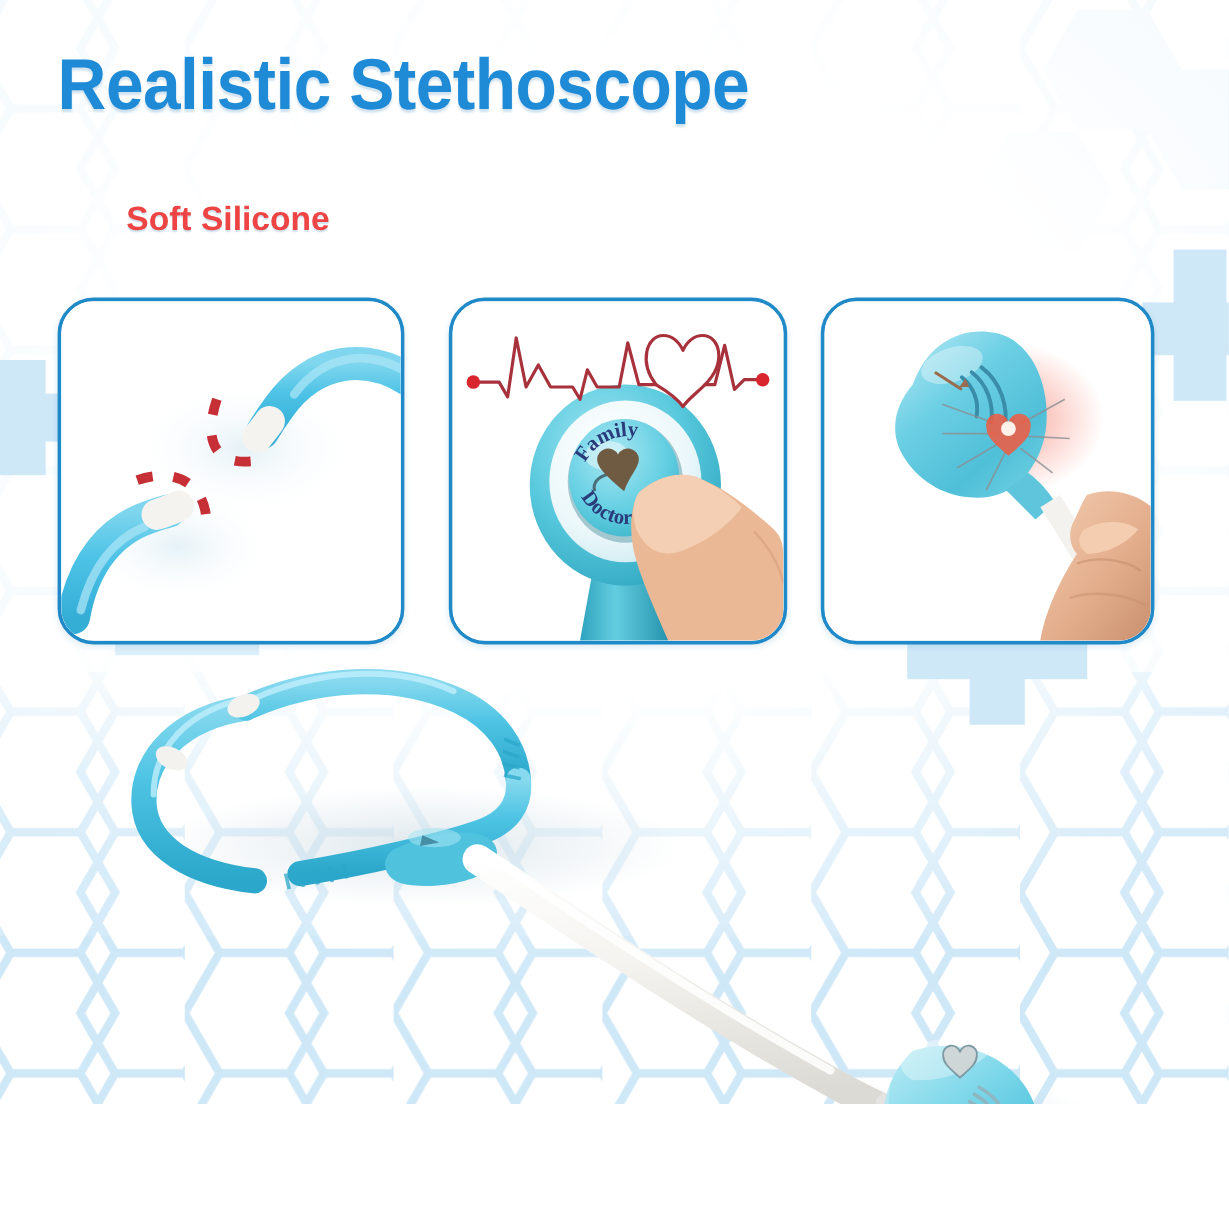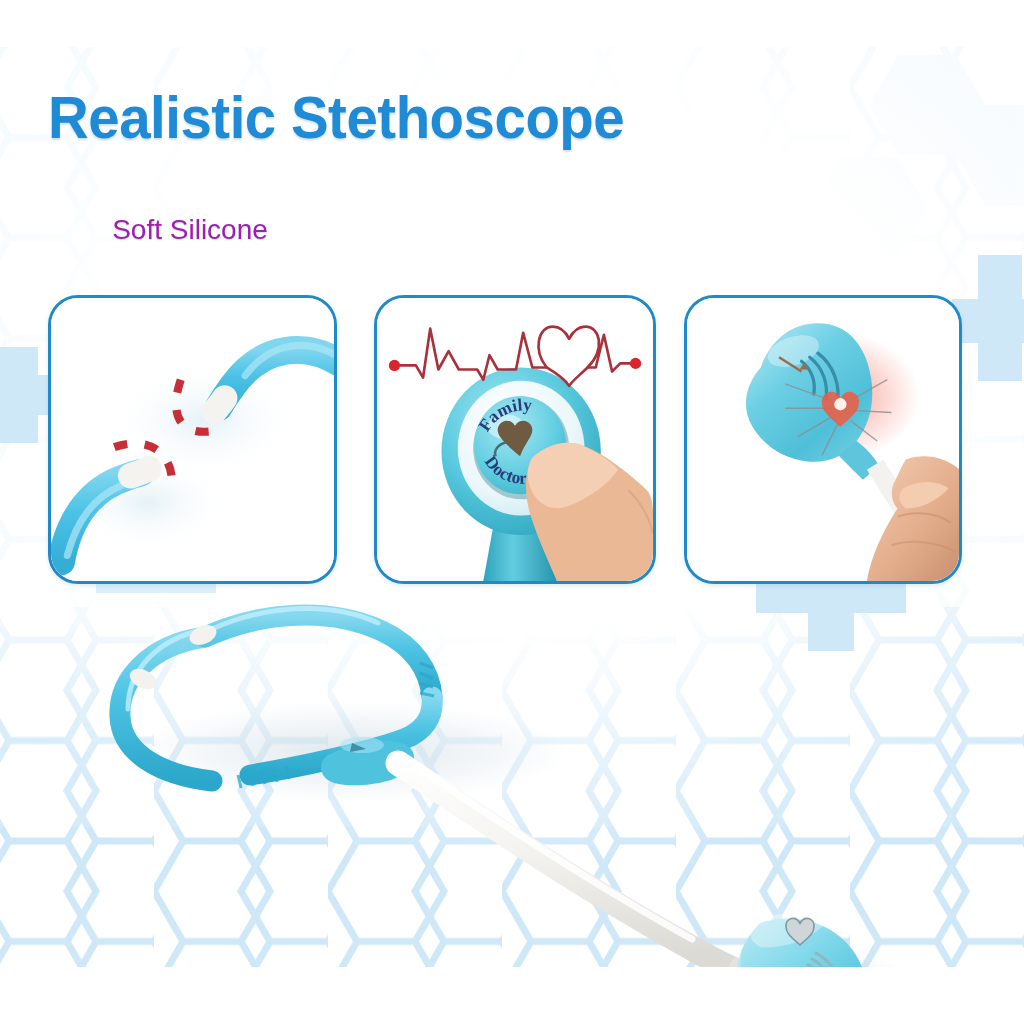--- a/index.html
+++ b/index.html
@@ -1,21 +1,21 @@
 <!DOCTYPE html>
 <html><head>
 <meta charset="utf-8">
 <style>
   html,body{margin:0;padding:0;}
   body{
     width:1024px;height:1024px;overflow:hidden;position:relative;
     background:#ffffff;
     font-family:"Liberation Sans","DejaVu Sans",sans-serif;
   }
-  .stage{position:absolute;inset:0;width:1024px;height:920px;overflow:hidden;margin-top:47px;}
+  .stage{position:absolute;inset:0;width:1024px;height:920px;overflow:hidden;}
 
   
   .bg-hex{position:absolute;inset:0;z-index:0;}
   .bg-wash{position:absolute;inset:0;z-index:1;
     background:radial-gradient(ellipse 70% 55% at 50% 34%, #ffffff 0%, #ffffff 52%, rgba(255,255,255,.55) 72%, rgba(255,255,255,0) 100%);
     pointer-events:none;}
 
   
   .cross{position:absolute;z-index:2;}
   .cross .bar{position:absolute;background:#cfe8f8;}
@@ -25,21 +25,21 @@
     position:absolute;left:48px;top:40px;z-index:6;
     font-size:60px;line-height:62px;font-weight:700;
     color:#1f8bd6;letter-spacing:-0.5px;
     font-family:"Liberation Sans","DejaVu Sans",sans-serif;
     transform:scaleX(.94);transform-origin:left top;
     text-shadow:0 2px 2px rgba(120,170,205,.35);
   }
 
   
   .cap{position:absolute;z-index:6;text-align:center;
-    font-size:28px;line-height:33px;font-weight:400;color:#a21caf;
+    font-size:28px;line-height:33px;font-weight:700;color:#ef4444;
     text-shadow:0 1px 1px rgba(150,190,220,.45);}
   .cap span{display:block;}
   .cap.c1{left:48px;top:166px;width:284px;}
   .cap.c2{left:372px;top:166px;width:280px;}
   .cap.c3{left:680px;top:166px;width:284px;}
 
   
   .card{position:absolute;z-index:5;background:#ffffff;
     border:3px solid #2089c8;border-radius:30px;overflow:hidden;
     box-shadow:0 2px 5px rgba(80,150,190,.18);}

